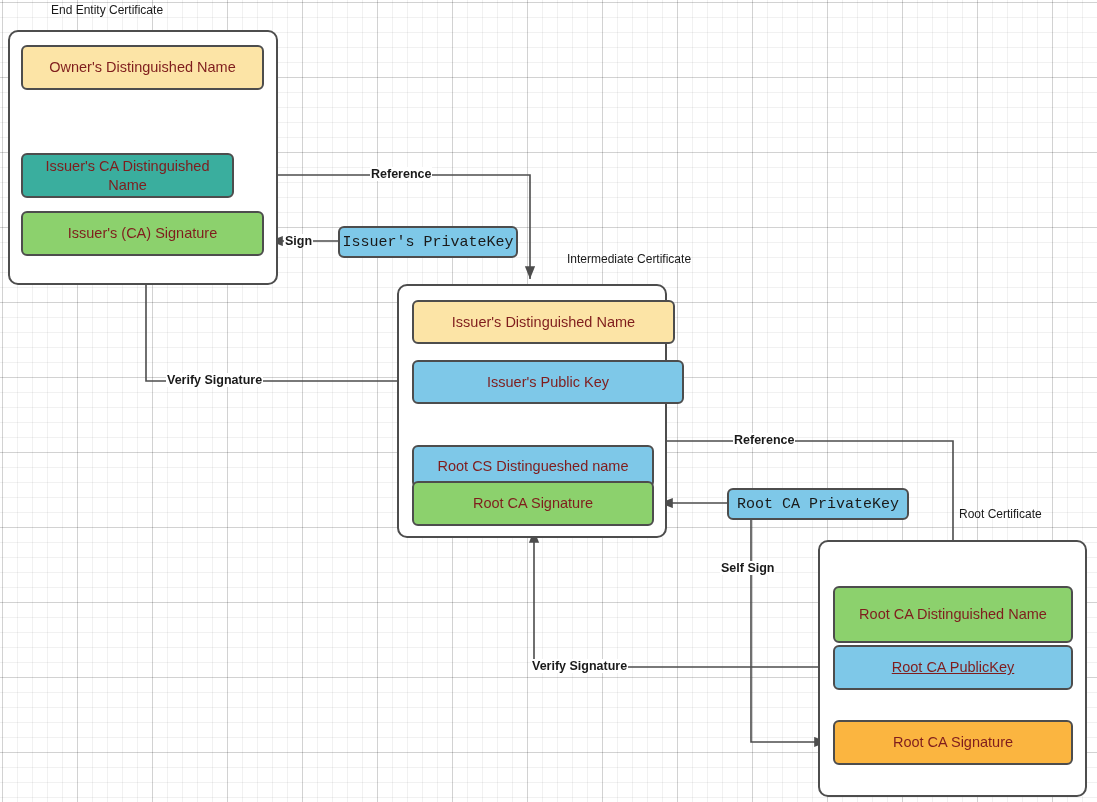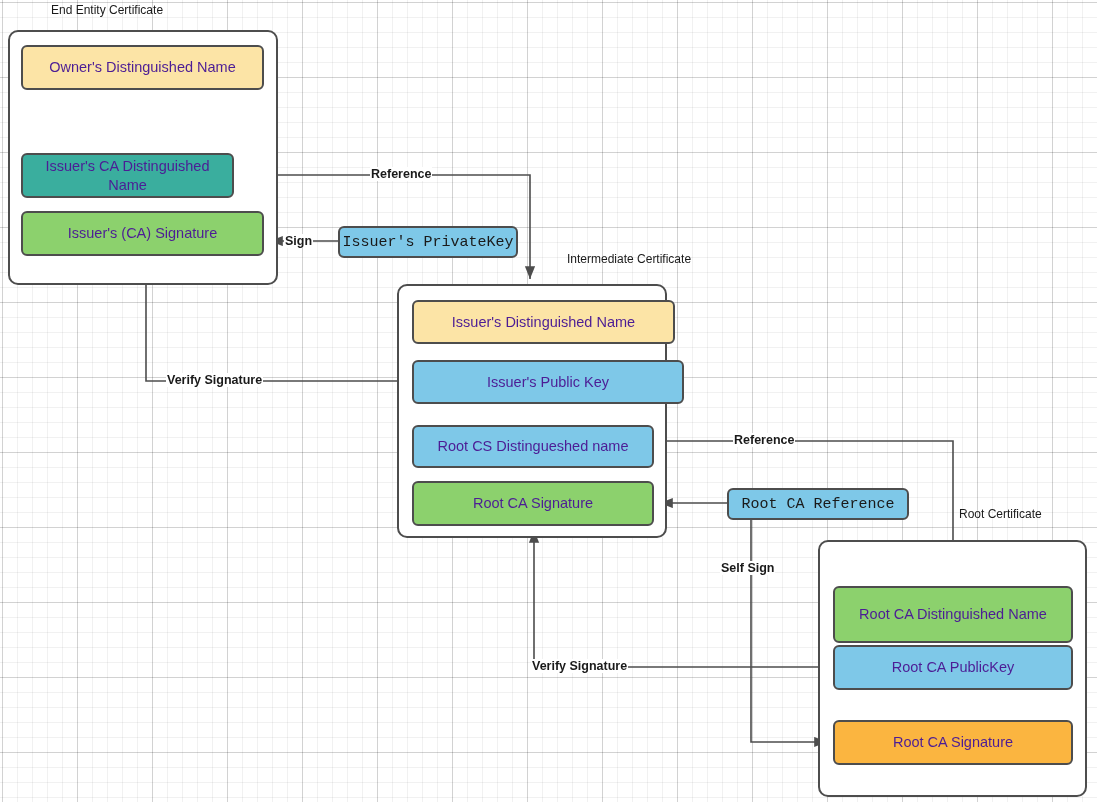--- a/index.html
+++ b/index.html
@@ -40,21 +40,21 @@
     position: absolute;
     box-sizing: border-box;
     border: 2.2px solid #4d4d4d;
     border-radius: 6px;
     display: flex;
     align-items: center;
     justify-content: center;
     text-align: center;
     font-family: "Liberation Sans", sans-serif;
     font-size: 14.5px;
-    color: #4c1d95;
+    color: #7f1d1d;
     line-height: 1.25;
     padding: 0 4px;
   }
   .keybox {
     position: absolute;
     box-sizing: border-box;
     border: 2.2px solid #4d4d4d;
     border-radius: 6px;
     display: flex;
     align-items: center;
@@ -142,29 +142,29 @@
   <div class="keybox" style="left:338px; top:226px; width:180px; height:32px; background:#7EC8E8;">Issuer's PrivateKey</div>
 
   <div class="cert-title" style="left:567px; top:252px;">Intermediate Certificate</div>
 
   <div class="cert-container" style="left:397px; top:284px; width:270px; height:254px;"></div>
 
   <div class="field" style="left:412px; top:300px; width:263px; height:44px; background:#FCE4A6;">Issuer's Distinguished Name</div>
 
   <div class="field" style="left:412px; top:360px; width:272px; height:44px; background:#7EC8E8;">Issuer's Public  Key</div>
 
-  <div class="field" style="left:412px; top:425px; width:242px; height:43px; background:#7EC8E8;text-align:right;">Root CS Distingueshed name</div>
+  <div class="field" style="left:412px; top:445px; width:242px; height:43px; background:#7EC8E8;text-align:right;">Root CS Distingueshed name</div>
 
   <div class="field" style="left:412px; top:481px; width:242px; height:45px; background:#8CD16D;">Root CA Signature</div>
 
-  <div class="keybox" style="left:727px; top:488px; width:182px; height:32px; background:#7EC8E8;">Root CA Reference</div>
+  <div class="keybox" style="left:727px; top:488px; width:182px; height:32px; background:#7EC8E8;">Root CA PrivateKey</div>
 
   <div class="cert-title" style="left:959px; top:507px;">Root Certificate</div>
 
   <div class="cert-container" style="left:818px; top:540px; width:269px; height:257px;"></div>
 
   <div class="field" style="left:833px; top:586px; width:240px; height:57px; background:#8CD16D;">Root CA Distinguished Name</div>
 
-  <div class="field" style="left:833px; top:645px; width:240px; height:45px; background:#7EC8E8;">Root CA PublicKey</div>
+  <div class="field" style="left:833px; top:645px; width:240px; height:45px; background:#7EC8E8;text-decoration:underline;">Root CA PublicKey</div>
 
   <div class="field" style="left:833px; top:720px; width:240px; height:45px; background:#FBB540;">Root CA Signature</div>
 
 </div>
 
 </body></html>

